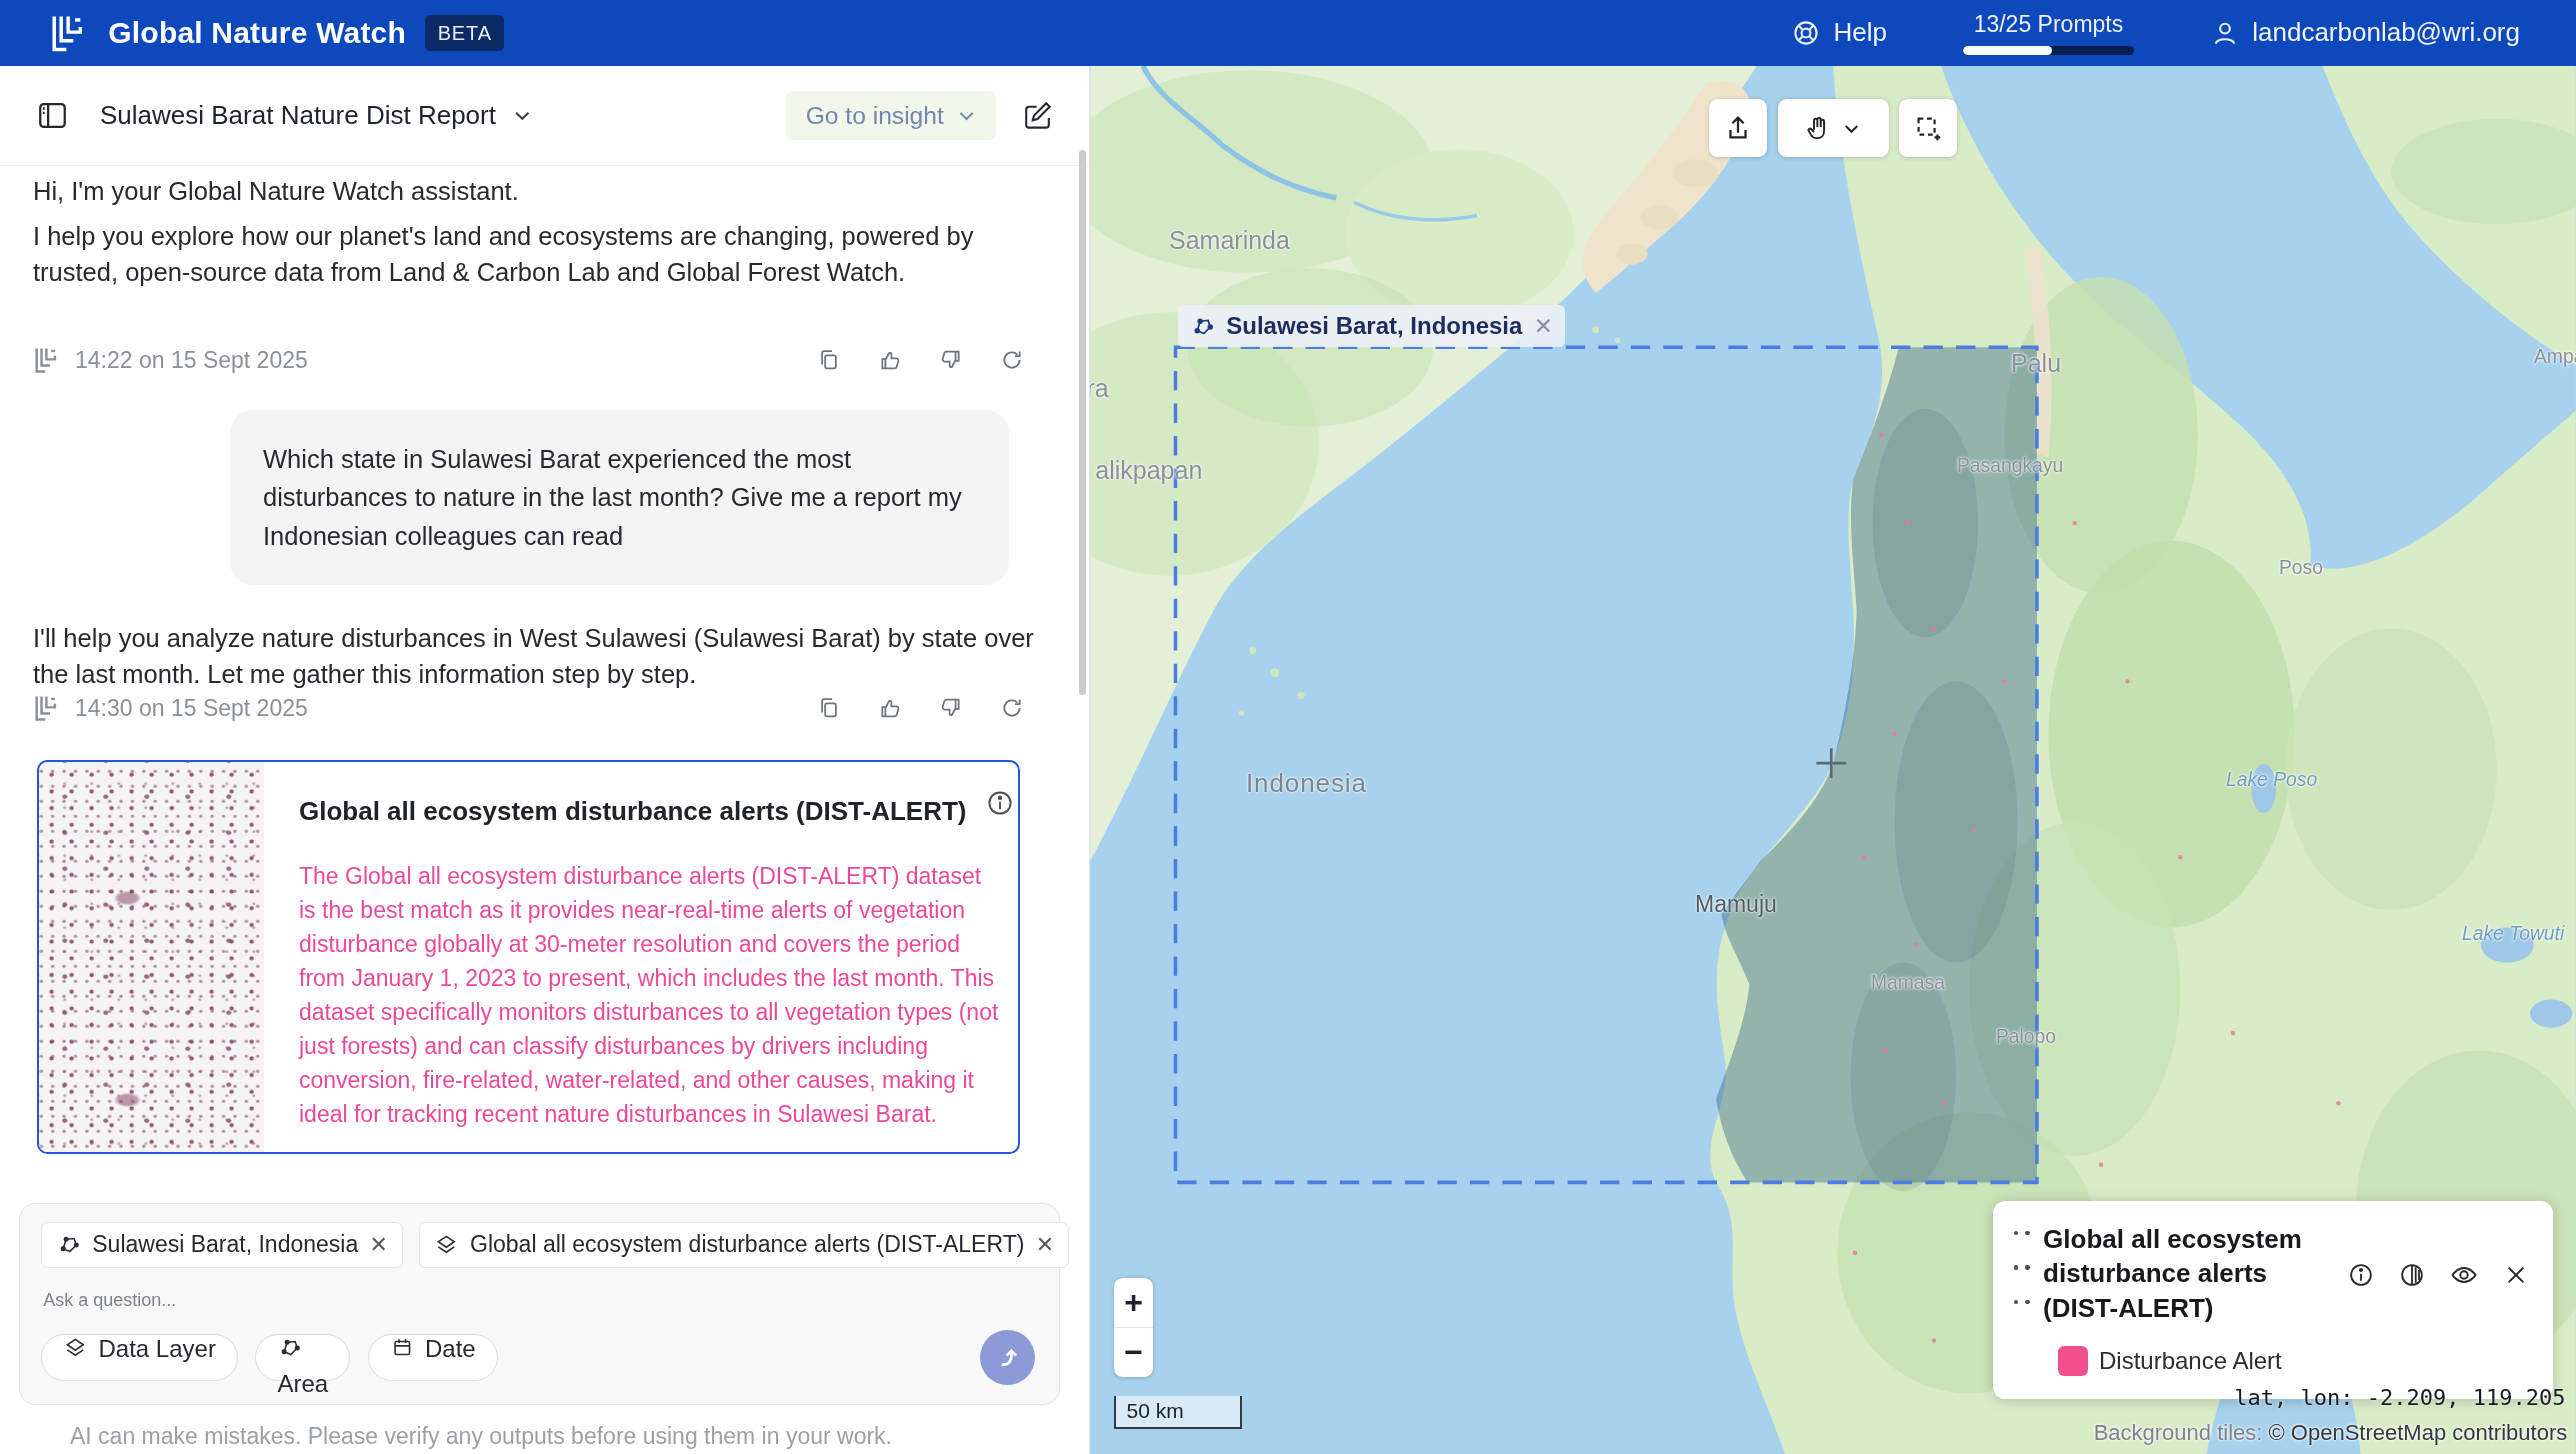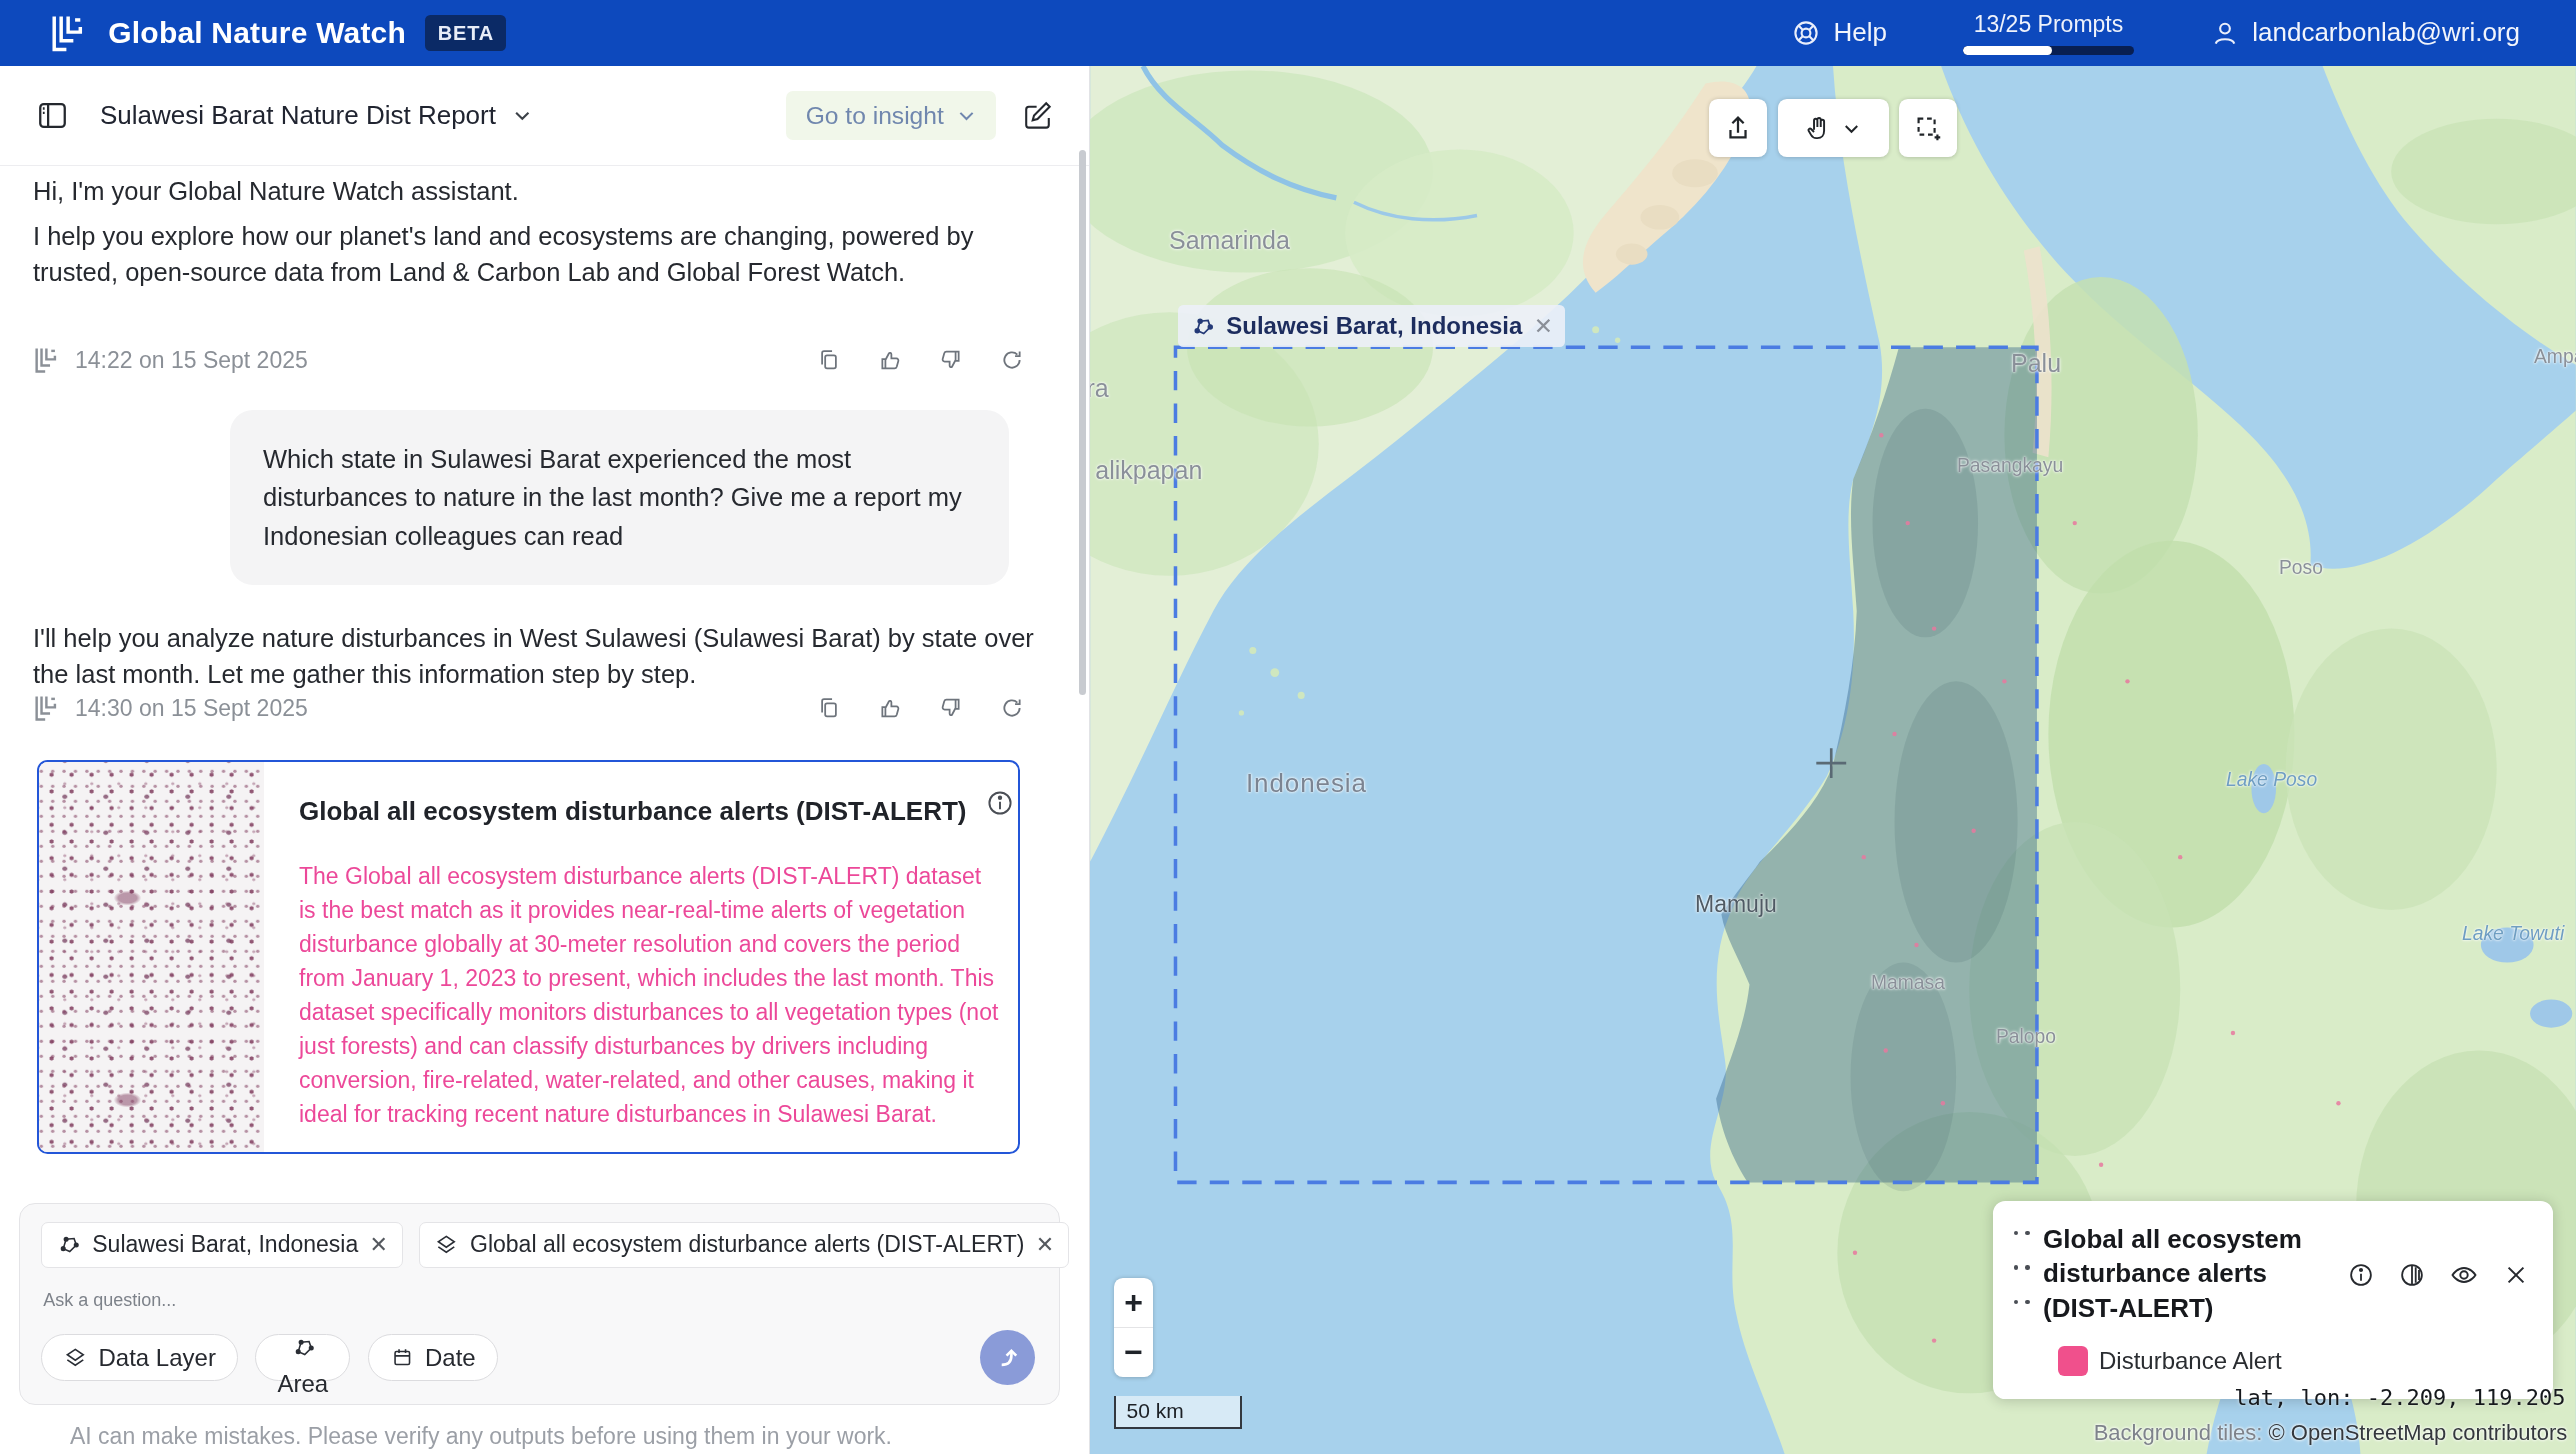--- a/index.html
+++ b/index.html
@@ -2,21 +2,21 @@
 <html style="font-size:14px"><head>
 <meta charset="utf-8">
 <style>
   html,body{margin:0;padding:0;background:#ffffff;font-family:"Liberation Sans",sans-serif;}
   #app{position:relative;width:2576px;height:1454px;overflow:hidden;background:#fff;}
   svg{display:block;}
   
   .topbar{position:absolute;left:0;top:0;width:2576px;height:66px;background:#0d49bd;display:flex;align-items:center;padding:0 56px 0 49px;box-sizing:border-box;color:#fff;}
   .brand{display:flex;align-items:center;gap:19.3px;}
   .brand-title{font-size:30px;font-weight:bold;letter-spacing:0.2px;}
-  .beta{background:#0b2a66;color:#e8edf8;font-size:20px;font-weight:bold;letter-spacing:0.9px;padding:6.2px 12.3px;border-radius:5.3px;}
+  .beta{background:#0b2a66;color:#e8edf8;font-size:20px;font-weight:normal;letter-spacing:0.9px;padding:6.2px 12.3px;border-radius:5.3px;}
   .top-right{margin-left:auto;display:flex;align-items:center;gap:76px;}
   .top-item{display:flex;align-items:center;gap:12.3px;font-size:26px;color:#f2f5fc;}
   .prompts{display:flex;flex-direction:column;align-items:center;gap:8px;}
   .prompts-label{font-size:23px;color:#eef2fb;}
   .prompts-bar{width:171px;height:8.8px;border-radius:5.3px;background:#081f52;overflow:hidden;}
   .prompts-fill{height:100%;width:52%;background:#ffffff;border-radius:5.3px;}
   
   .panel{position:absolute;left:0;top:66px;width:1090px;height:1388px;background:#fff;border-right:0.9px solid #e2e3e6;box-sizing:border-box;}
   .panel-header{position:absolute;left:0;top:0;width:100%;height:100px;display:flex;align-items:center;padding:0 35px;box-sizing:border-box;border-bottom:0.9px solid #ededf0;}
   .panel-title{font-size:26px;color:#202430;margin-left:30px;}
@@ -43,21 +43,21 @@
   .card-desc{margin-top:30px;font-size:23px;line-height:1.48;color:#ec4899;width:703px;}
   .card-info{position:absolute;right:26px;top:26px;color:#4a4e55;}
   .scrollthumb{position:absolute;right:2.6px;top:84px;width:7px;height:545px;border-radius:3.5px;background:#c8cbd0;}
   .composer{position:absolute;left:19.3px;top:1137px;width:1041px;height:202px;box-sizing:border-box;background:#f8f8f9;border:0.9px solid #e4e4e7;border-radius:16px;padding:17.6px 21px;}
   .chips{display:flex;gap:16px;}
   .chip{display:flex;align-items:center;gap:11.4px;background:#fff;border:0.9px solid #e4e4e7;border-radius:7px;height:44px;padding:0 14px;font-size:23px;color:#26292f;white-space:nowrap;}
   .chip .x{color:#55595f;font-size:22px;cursor:pointer;}
   .ask{border:none;outline:none;background:transparent;font-family:"Liberation Sans",sans-serif;font-size:18px;color:#26292f;margin-top:21px;width:791px;}
   .ask::placeholder{color:#7d828a;}
   .composer-actions{position:absolute;left:21px;bottom:23px;display:flex;gap:17.6px;align-items:center;}
-  .pill{display:flex;align-items:center;gap:10.6px;background:#fff;border:0.9px solid #dcdcdf;border-radius:878px;height:47px;padding:0 21px;font-size:24px;color:#26292f;cursor:pointer;}
+  .pill{display:flex;align-items:flex-start;gap:10.6px;background:#fff;border:0.9px solid #dcdcdf;border-radius:878px;height:47px;padding:0 21px;font-size:24px;color:#26292f;cursor:pointer;}
   .send-btn{position:absolute;right:24.6px;bottom:19.3px;width:55px;height:55px;border-radius:50%;background:#8a9bd8;display:flex;align-items:center;justify-content:center;color:#fff;cursor:pointer;}
   .disclaimer{position:absolute;left:26px;top:1357px;font-size:23px;color:#9b9fa6;margin-left:44px;}
   
   .map{position:absolute;left:1090px;top:66px;width:1486px;height:1388px;overflow:hidden;background:#a7d1ec;}
   .mlabel{position:absolute;color:#8a9099;font-size:25px;text-shadow:0 0 3.5px #fff,0 0 1.8px #fff;white-space:nowrap;}
   .mlabel.big{font-size:26px;color:#7b8492;letter-spacing:0.9px;}
   .mlabel.dark{color:#4f5a64;font-size:23px;}
   .mlabel.small{font-size:19.3px;}
   .mlabel.water{color:#6f9ec2;font-style:italic;font-size:19.3px;}
   .map-toolbar{position:absolute;left:619px;top:33px;display:flex;gap:10.6px;}

